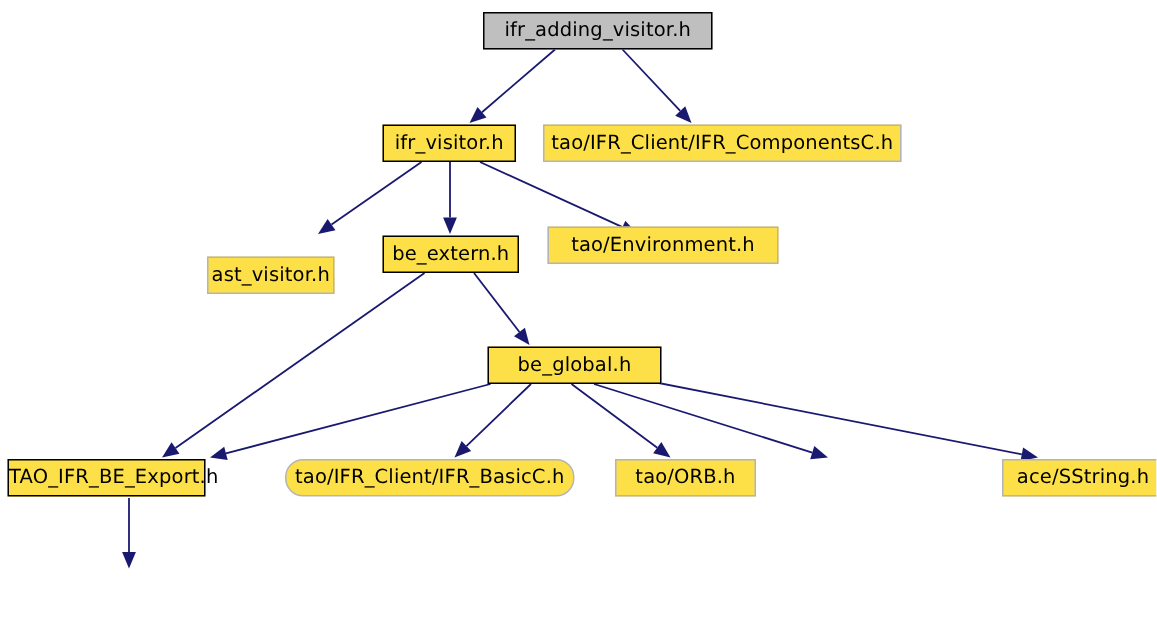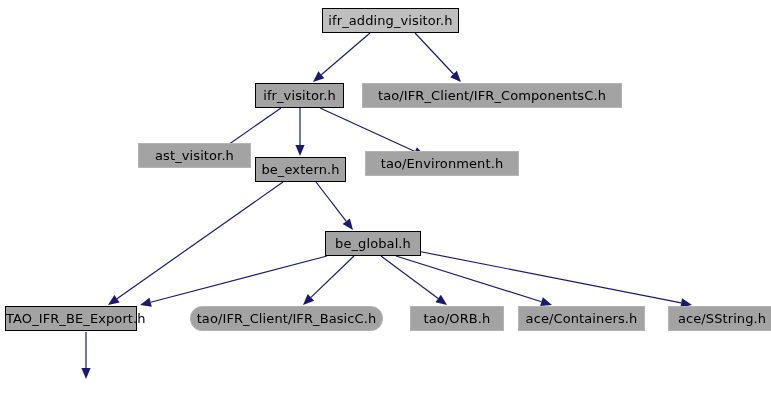--- a/index.html
+++ b/index.html
@@ -24,21 +24,21 @@
   }
   .node {
     position: absolute;
     box-sizing: border-box;
     height: 25px;
     line-height: 23px;
     text-align: center;
     white-space: nowrap;
     font-size: 13px;
     color: #000000;
-    background: #a3a3a3;
+    background: #fde047;
     border: 1px solid #b4b4b4;
     letter-spacing: 0.1px;
   }
   .node.strong {
     border: 1px solid #000000;
   }
   .node.root {
     background: #bfbfbf;
     border: 1px solid #000000;
   }
@@ -94,25 +94,24 @@
       </g>
       <g>
         <line x1="417" y1="251" x2="681.2061304332583" y2="302.8804765214398" stroke="#191970" stroke-width="1.2"></line>
         <polygon points="692,305 680.3197842513149,307.39427652207723 682.0924766152017,298.36667652080234" fill="#191970"></polygon>
       </g>
       <g>
         <line x1="86" y1="332" x2="86" y2="368" stroke="#191970" stroke-width="1.2"></line>
         <polygon points="86,379 81.4,368 90.6,368" fill="#191970"></polygon>
       </g>
     </svg>
-<div class="node root" style="left: 322px; top: 8px; width: 137px;">ifr_adding_visitor.h</div>
+<div class="node root" style="left: 322px; top: 8px; width: 153px;">ifr_adding_visitor.h</div>
     <div class="node strong" style="left: 255px; top: 83px; width: 89px;">ifr_visitor.h</div>
-    <div class="node " style="left: 362px; top: 83px; width: 260px;">tao/IFR_Client/IFR_ComponentsC.h</div>
-    <div class="node " style="left: 138px; top: 143px; width: 113px;">ast_visitor.h</div>
+    <div class="node " style="left: 362px; top: 83px; width: 239px;">tao/IFR_Client/IFR_ComponentsC.h</div>
+    <div class="node " style="left: 138px; top: 171px; width: 85px;">ast_visitor.h</div>
     <div class="node strong" style="left: 255px; top: 157px; width: 91px;">be_extern.h</div>
     <div class="node " style="left: 365px; top: 151px; width: 154px;">tao/Environment.h</div>
-    <div class="node strong" style="left: 325px; top: 231px; width: 96px;">be_global.h</div>
+    <div class="node strong" style="left: 325px; top: 231px; width: 116px;">be_global.h</div>
     <div class="node strong" style="left: 5px; top: 306px; width: 132px;">TAO_IFR_BE_Export.h</div>
     <div class="node " style="left: 190px; top: 306px; width: 193px; border-radius: 12px;">tao/IFR_Client/IFR_BasicC.h</div>
     <div class="node " style="left: 410px; top: 306px; width: 94px;">tao/ORB.h</div>
-    <div class="node " style="left: 518px; top: 306px; width: 127px;">ace/Containers.h</div>
     <div class="node " style="left: 668px; top: 306px; width: 108px;">ace/SString.h</div>
   </div>
 
 </body></html>

